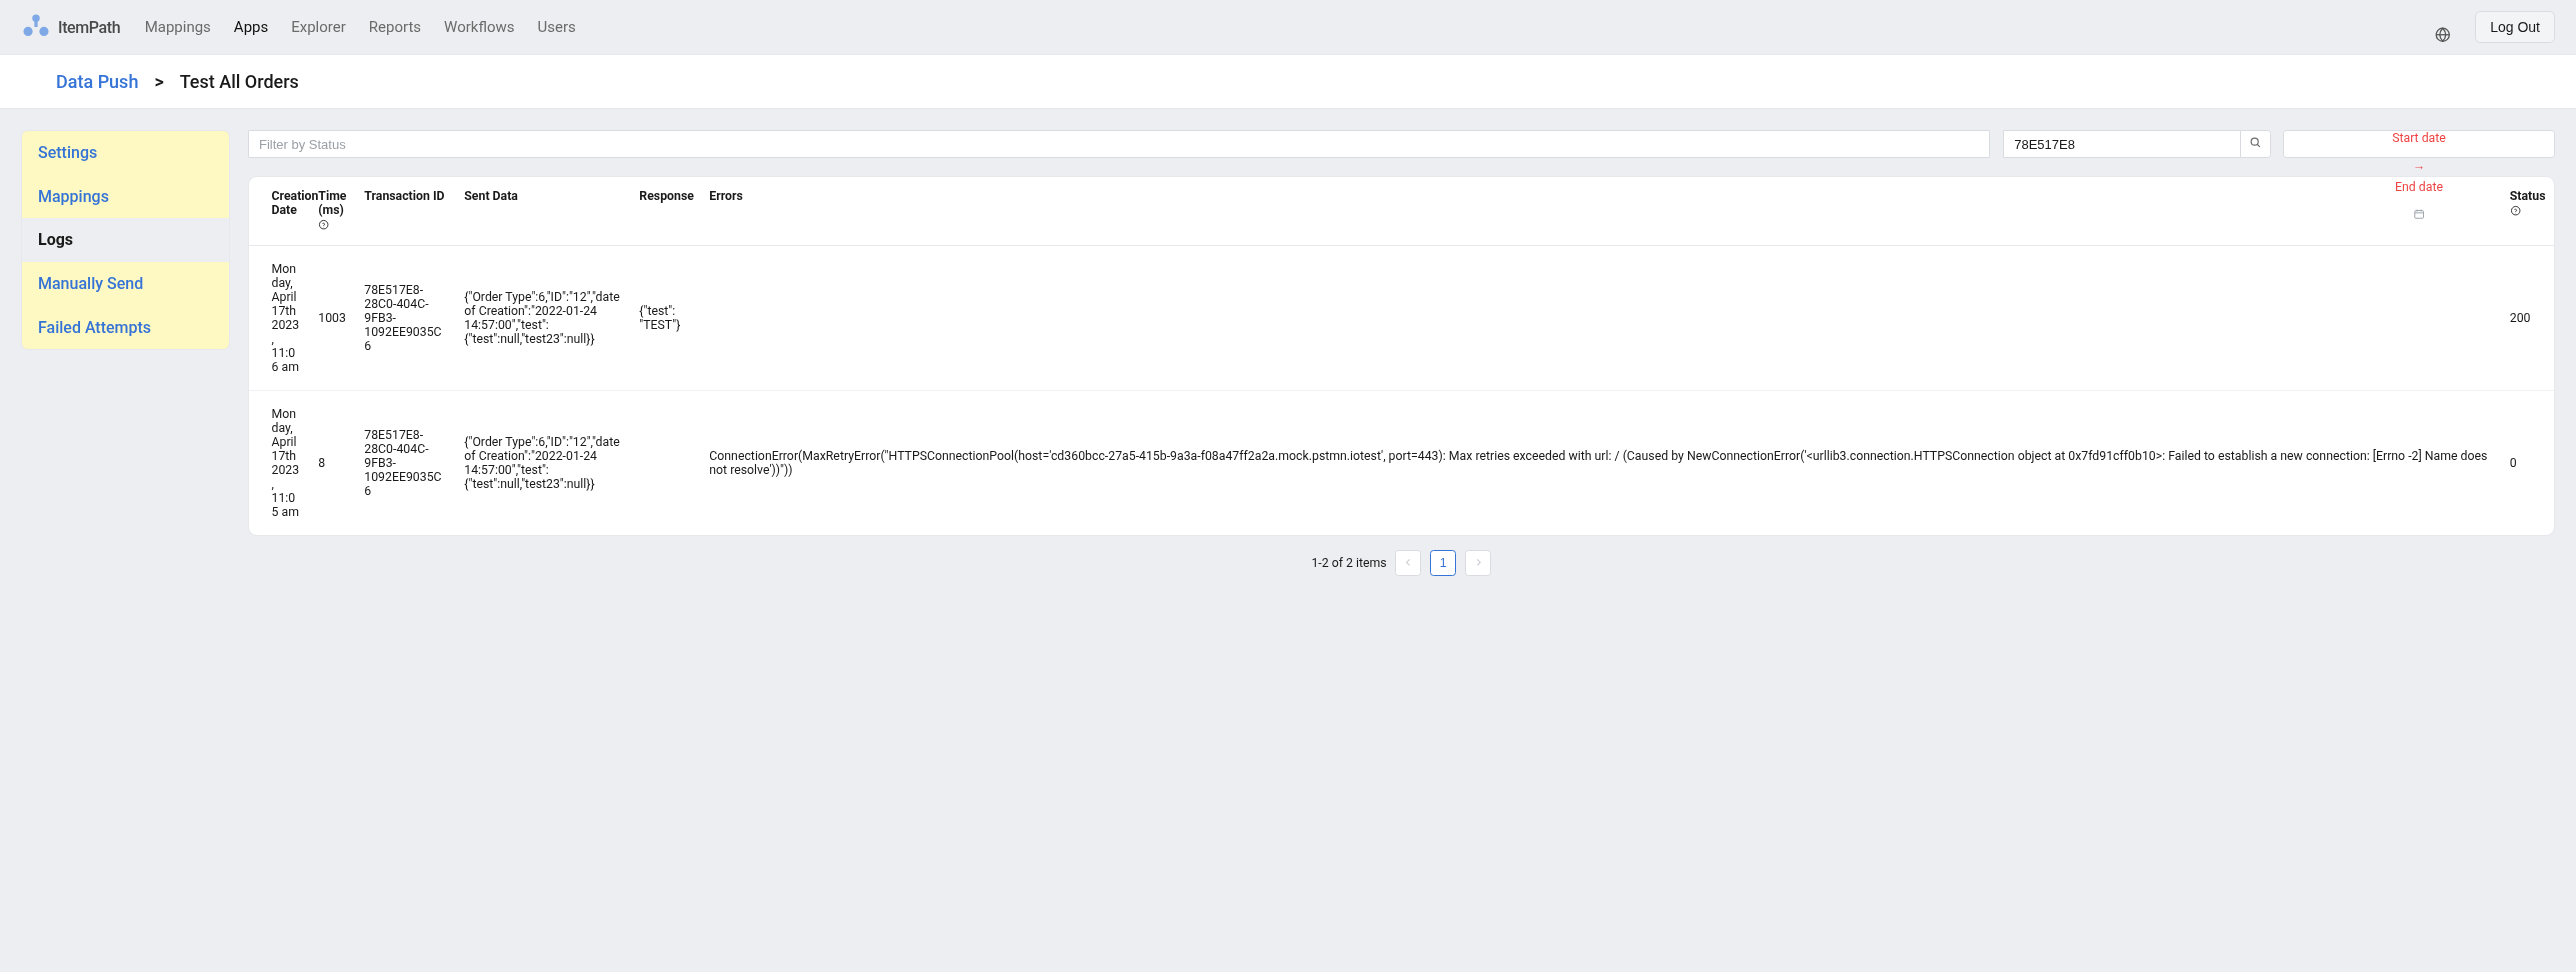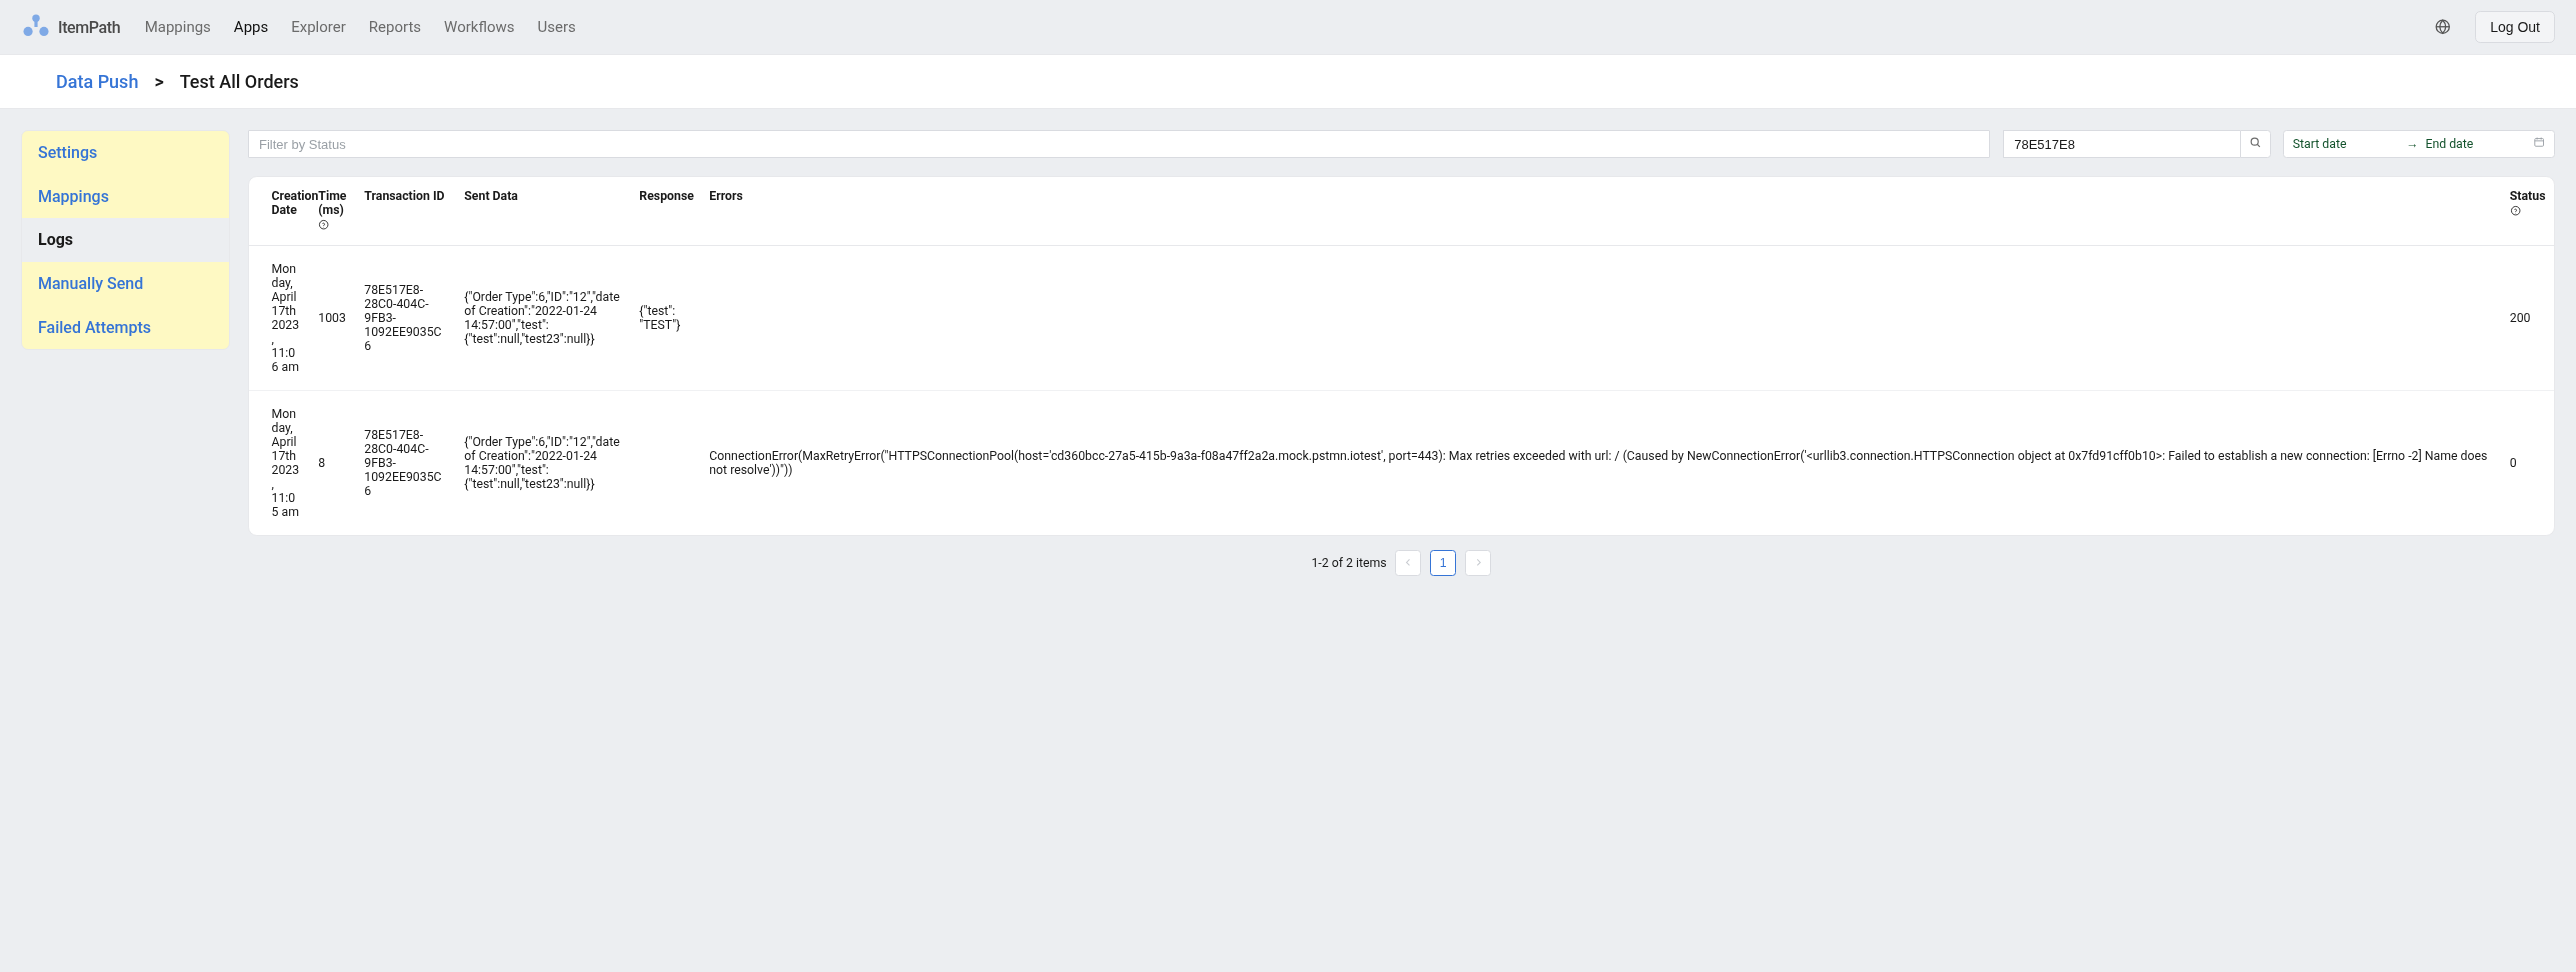--- a/index.html
+++ b/index.html
@@ -48,21 +48,21 @@
     font-size: 15px;
     cursor: pointer;
     text-decoration: none;
   }
   .nav-link.active {
     color: #111;
     font-weight: 400;
   }
   .topbar-right {
     display: flex;
-    align-items: center;
+    align-items: flex-end;
     gap: 24px;
   }
   .globe-icon {
     color: #555;
     display: flex;
     align-items: center;
   }
   .logout-btn {
     background: #f3f4f6;
     border: 0.9px solid #d9dbe0;
@@ -174,22 +174,23 @@
   }
   .date-input {
     display: flex;
     align-items: center;
     height: 28px;
     border: 0.9px solid #d9dbe0;
     border-radius: 3.5px;
     background: #fff;
     padding: 0 8.8px;
     gap: 7px;
-    color: #14532d;
-    font-size: 12.3px;
+    color: #ef4444;
+    font-size: 12.3px;
+    flex-direction: column;
   }
   .date-input .sep-arrow { flex: 0 0 auto; }
   .date-input .flexspace { flex: 1; }
   .date-input .placeholder { white-space: nowrap; }
   
   .table-wrap {
     background: #fff;
     border: 0.9px solid #e7e8eb;
     border-radius: 8.8px;
     overflow: hidden;

